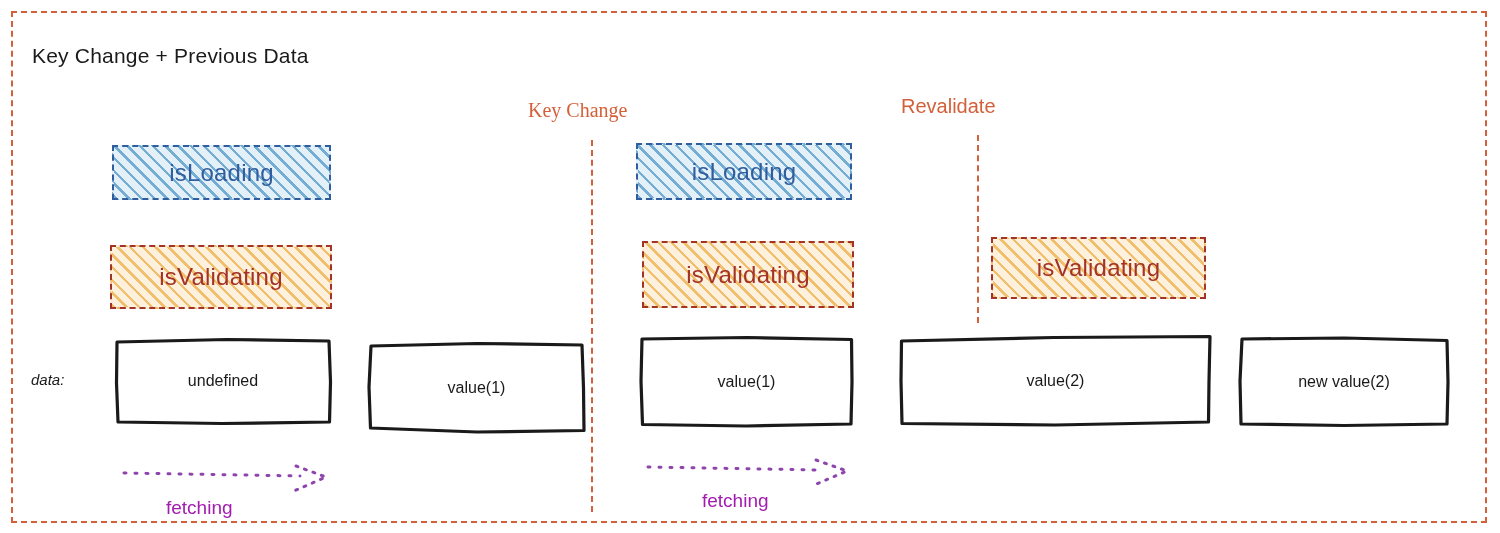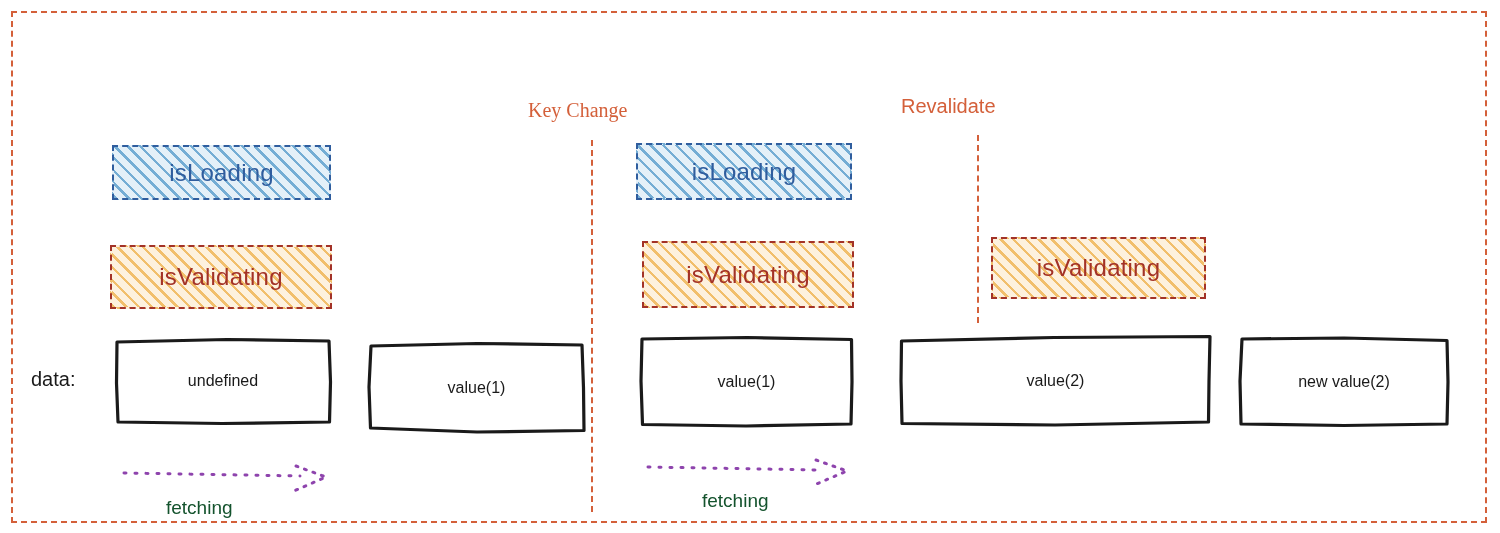--- a/index.html
+++ b/index.html
@@ -104,24 +104,25 @@
   .chip-b { left: 110px; top: 245px; width: 222px; height: 64px; }
   .chip-c { left: 636px; top: 143px; width: 216px; height: 57px; }
   .chip-d { left: 642px; top: 241px; width: 212px; height: 67px; }
   .chip-e { left: 991px; top: 237px; width: 215px; height: 62px; }
 
   
   .data-label {
     position: absolute;
     left: 31px;
     top: 379px;
-    font-size: 20px;
+    font-size: 15px;
     color: #1a1a1a;
     transform: translateY(-50%);
     white-space: nowrap;
+    font-style: italic;
   }
 
   
   .sketch-box {
     position: absolute;
   }
   .sketch-box svg {
     position: absolute;
     left: 0; top: 0;
     overflow: visible;
@@ -144,35 +145,36 @@
   .box-3 { left: 639px; top: 336px; width: 215px; height: 92px; }
   .box-4 { left: 899px; top: 335px; width: 313px; height: 92px; }
   .box-5 { left: 1238px; top: 336px; width: 212px; height: 91px; }
 
   
   .fetch-group { position: absolute; }
   .fetch-group svg { position: absolute; left: 0; top: 0; overflow: visible; }
   .fetch-label {
     position: absolute;
     font-size: 19px;
-    color: #14532d;
+    color: #a21caf;
     white-space: nowrap;
   }
   .fetch-1 { left: 124px; top: 466px; width: 210px; height: 30px; }
   .fetch-1-label { left: 166px; top: 497px; }
   .fetch-2 { left: 648px; top: 460px; width: 206px; height: 30px; }
   .fetch-2-label { left: 702px; top: 490px; }
 </style>
 </head>
 <body>
 
 <div id="canvas">
 
   <div class="outer-frame"></div>
 
+  <div class="diagram-title">Key Change + Previous Data</div>
 
   <div class="section-label lbl-key-change">Key Change</div>
 
   <div class="section-label lbl-revalidate">Revalidate</div>
 
   <div class="divider div-key-change"></div>
   <div class="divider div-revalidate"></div>
 
   <div class="chip chip-loading chip-a">isLoading</div>
 

